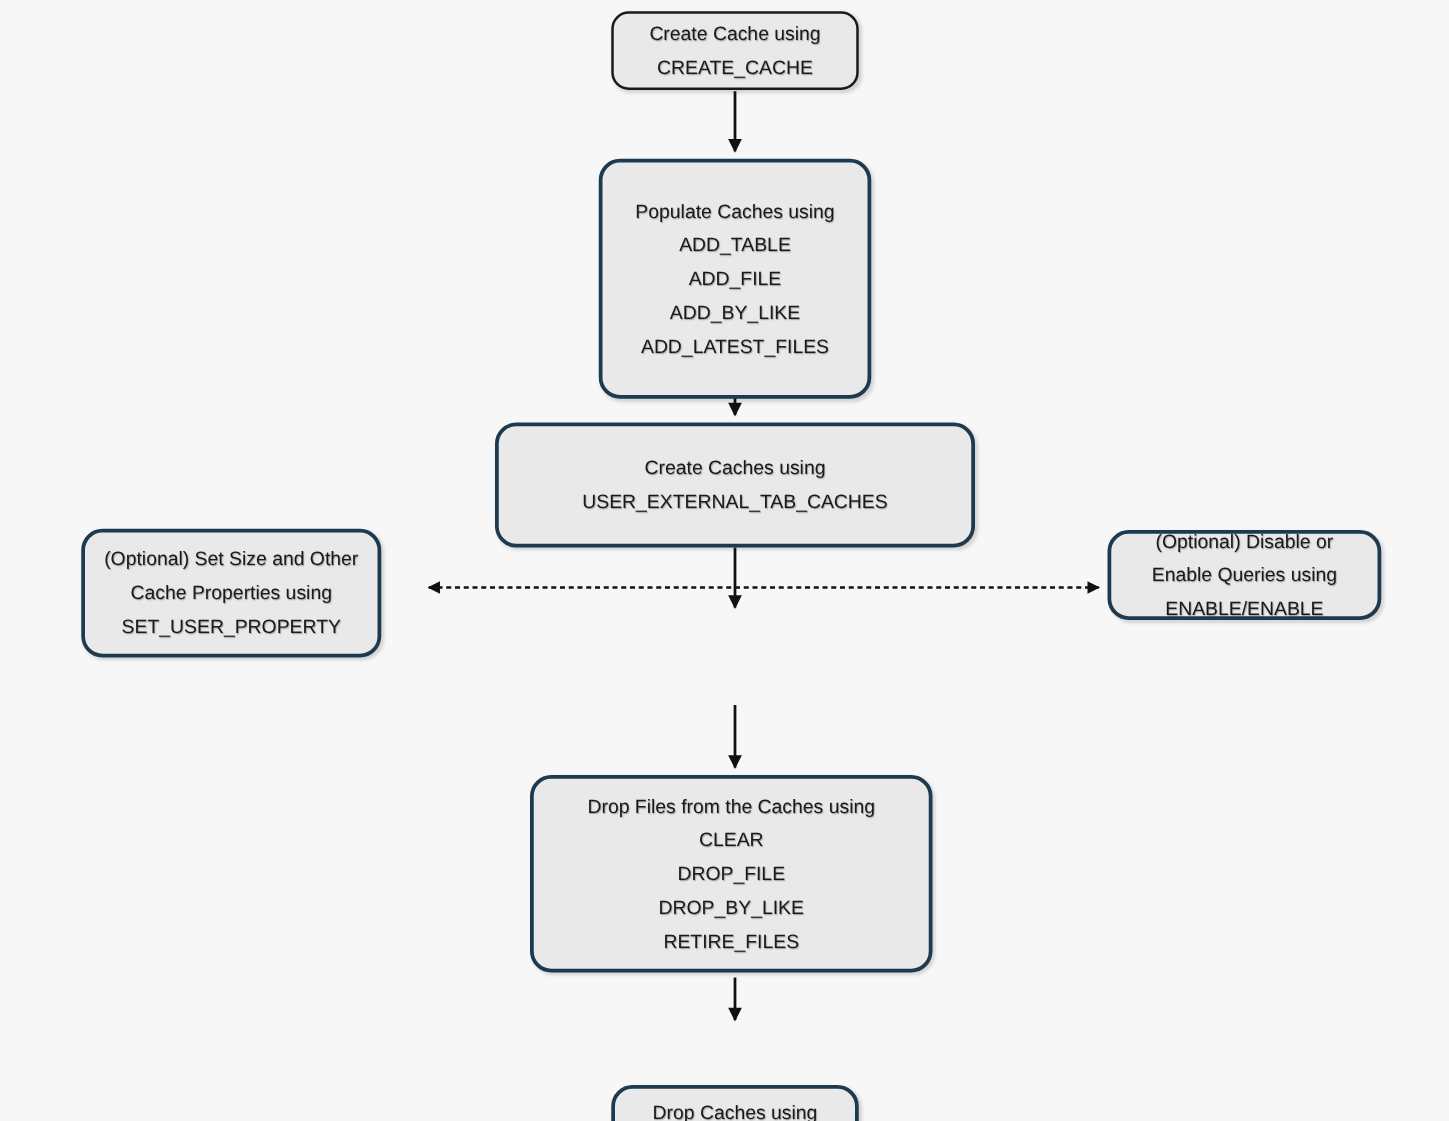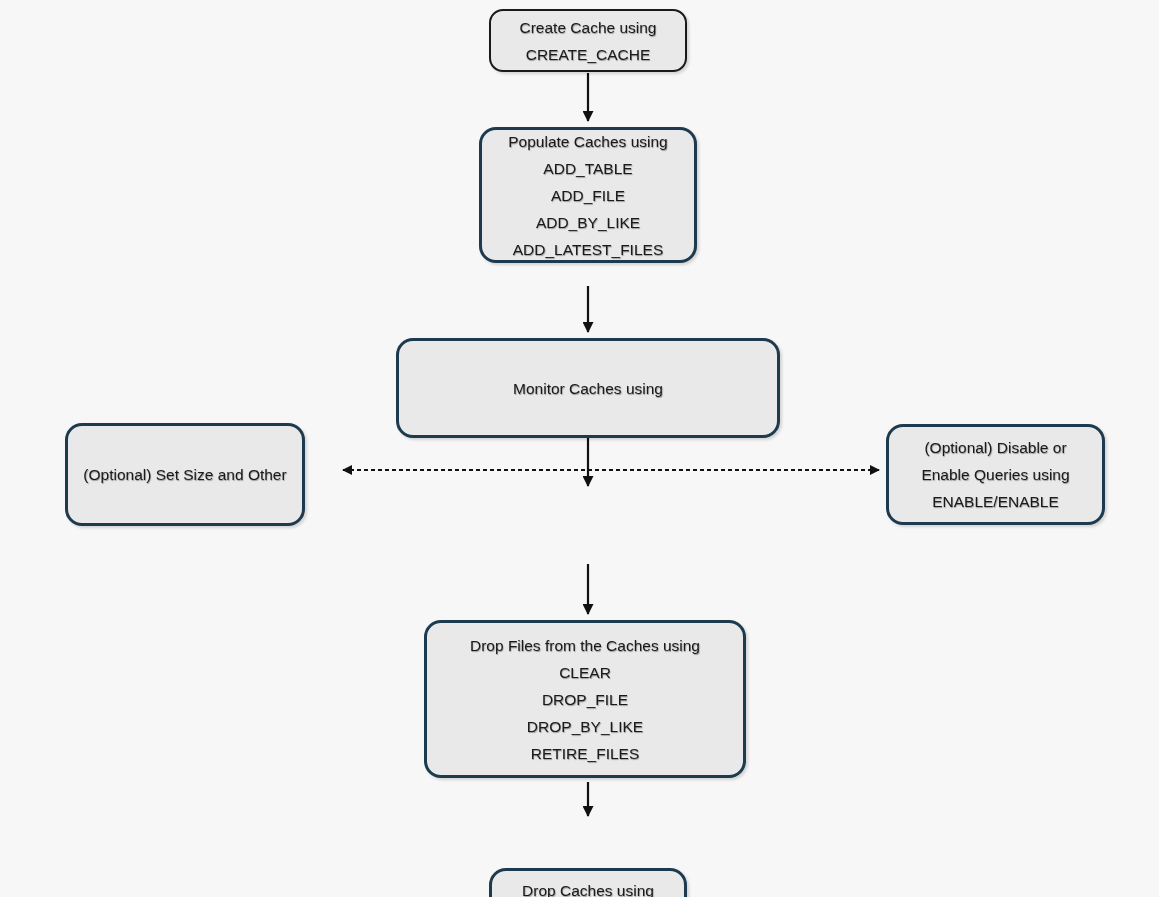--- a/index.html
+++ b/index.html
@@ -66,37 +66,40 @@
     <line x1="588" y1="564" x2="588" y2="614" marker-end="url(#arrowhead)"></line>
     <line x1="588" y1="782" x2="588" y2="816" marker-end="url(#arrowhead)"></line>
     <line class="dashed" x1="343" y1="470" x2="879" y2="470" marker-start="url(#arrowhead)" marker-end="url(#arrowhead)"></line>
   </svg>
 
   <div class="node first" style="left:489px; top:9px; width:198px; height:63px">
     <div class="nline">Create Cache using</div>
     <div class="nline">CREATE_CACHE</div>
   </div>
 
-  <div class="node" style="left:479px; top:127px; width:218px; height:136px">
+  <div class="node" style="left:479px; top:127px; width:218px; height:192px">
     <div class="nline">Populate Caches using</div>
     <div class="nline">ADD_TABLE</div>
     <div class="nline">ADD_FILE</div>
     <div class="nline">ADD_BY_LIKE</div>
     <div class="nline">ADD_LATEST_FILES</div>
   </div>
 
   <div class="node" style="left:396px; top:338px; width:384px; height:100px">
-    <div class="nline">Monitor Caches using</div>
+    <div class="nline">Create Caches using</div>
+    <div class="nline">USER_EXTERNAL_TAB_CACHES</div>
   </div>
 
   <div class="node" style="left:65px; top:423px; width:240px; height:103px">
     <div class="nline">(Optional) Set Size and Other</div>
+    <div class="nline">Cache Properties using</div>
+    <div class="nline">SET_USER_PROPERTY</div>
   </div>
 
-  <div class="node" style="left:886px; top:424px; width:219px; height:101px">
+  <div class="node" style="left:886px; top:424px; width:219px; height:72px">
     <div class="nline">(Optional) Disable or</div>
     <div class="nline">Enable Queries using</div>
     <div class="nline">ENABLE/ENABLE</div>
   </div>
 
 
   <div class="node" style="left:424px; top:620px; width:322px; height:158px">
     <div class="nline">Drop Files from the Caches using</div>
     <div class="nline">CLEAR</div>
     <div class="nline">DROP_FILE</div>

